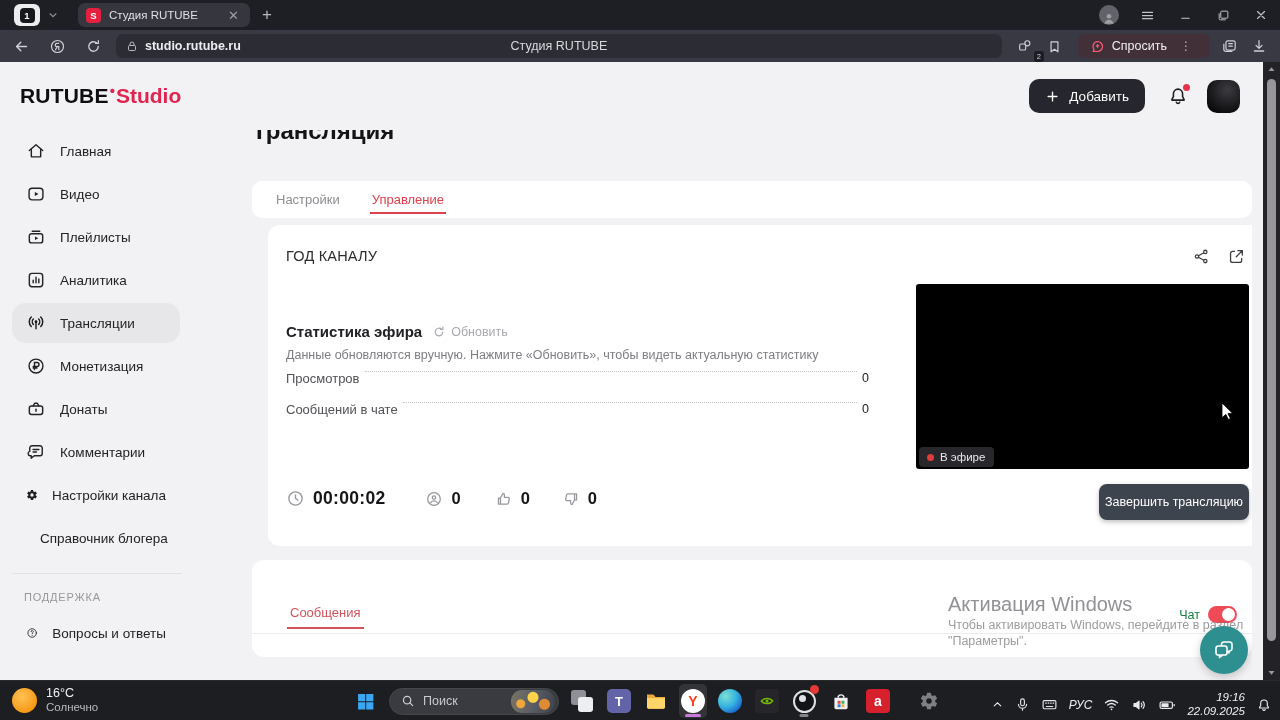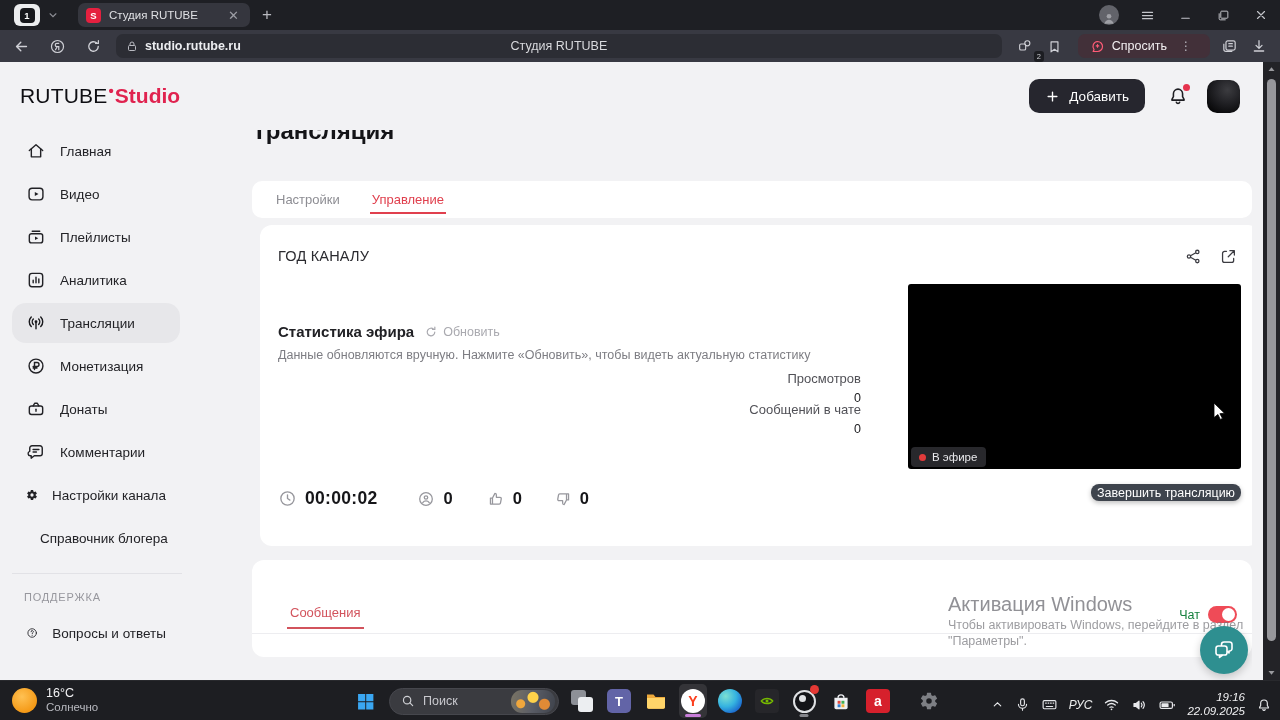--- a/index.html
+++ b/index.html
@@ -41,21 +41,21 @@
     background:#423039; border-radius:7px; cursor:pointer; }
   .ask-label { font-size:12.5px; color:#f2eff1; }
   .dots-v { color:#b6b7bd; font-size:12px; letter-spacing:0; cursor:pointer; padding:0 6px; }
 
   
   .viewport { position:absolute; top:62px; left:0; width:1280px; height:618px; background:#f2f2f4; }
 
   .studio-header { position:absolute; top:0; left:0; width:1262px; height:68px; background:#f2f2f4; z-index:6;
     display:flex; align-items:center; padding:0 22px 0 20px; }
   .logo { display:flex; align-items:baseline; cursor:pointer; }
-  .logo-r { font-size:21px; font-weight:400; letter-spacing:0.2px; color:#0e0e12; }
+  .logo-r { font-size:21px; font-weight:700; letter-spacing:0.2px; color:#0e0e12; }
   .logo-dot { color:#e0234f; font-size:15px; font-weight:800; position:relative; top:-7px; margin:0 1px; }
   .logo-s { font-size:21px; font-weight:700; color:#e0234f; }
   .add-btn { margin-left:auto; height:34px; padding:0 16px; background:#26262e; border-radius:10px;
     display:flex; align-items:center; gap:9px; color:#fff; font-size:13.5px; cursor:pointer; }
   .bell-wrap { position:relative; margin-left:22px; cursor:pointer; }
   .bell-dot { position:absolute; top:-1px; right:-1px; width:7px; height:7px; background:#e5334d; border-radius:50%; }
   .hdr-avatar { margin-left:18px; width:33px; height:33px; border-radius:10px; cursor:pointer;
     background:radial-gradient(circle at 62% 30%, #3c3c40 0%, #232327 40%, #070708 85%); }
 
   
@@ -70,46 +70,46 @@
   
   .content { position:absolute; left:252px; top:68px; width:1000px; height:550px; overflow:hidden; z-index:4; }
   .page-h1 { position:absolute; top:-13px; left:0; font-size:24px; font-weight:700; color:#141417; }
 
   .tabs-card { position:absolute; top:51px; left:0; width:1000px; height:37px; background:#fff; border-radius:10px;
     display:flex; align-items:center; padding-left:24px; gap:32px; }
   .ptab { position:relative; height:100%; display:flex; align-items:center; font-size:13px; color:#8d8d93; cursor:pointer; }
   .ptab.active { color:#e0404e; }
   .ptab.active::after { content:""; position:absolute; left:-2px; right:-2px; bottom:4px; height:2px; background:#e0404e; }
 
-  .main-card { position:absolute; top:95px; left:8px; width:1000px; height:321px; background:#fff; border-radius:12px; }
+  .main-card { position:absolute; top:95px; left:16px; width:1000px; height:321px; background:#fff; border-radius:12px; }
   .card-title { position:absolute; left:18px; top:23px; font-size:14.5px; font-weight:500; color:#2b2b30; letter-spacing:0.2px; }
   .card-actions { position:absolute; right:22px; top:22px; display:flex; gap:16px; color:#3c3c42; }
   .card-actions .ic { cursor:pointer; }
   .stats-head { position:absolute; left:18px; top:98px; display:flex; align-items:center; gap:10px; }
   .stats-title { font-size:15px; font-weight:700; color:#212125; }
   .refresh-link { display:flex; align-items:center; gap:5px; color:#a9a9af; font-size:12.5px; cursor:pointer; }
   .stats-note { position:absolute; left:18px; top:123px; font-size:12.5px; color:#7d7d83; }
   .stat-rows { position:absolute; left:18px; top:146px; width:583px; }
-  .stat-row { display:flex; align-items:flex-end; height:31px;flex-direction:column; }
+  .stat-row { display:flex; align-items:flex-start; height:31px; }
   .stat-label { font-size:13px; color:#515157; }
   .stat-dots { flex:1; border-bottom:1.5px dotted #c4c4c9; margin:0 5px 4px 5px; }
   .stat-value { font-size:12.5px; color:#212124; }
 
   .video-box { position:absolute; left:648px; top:59px; width:333px; height:185px; background:#000; border-radius:3px; cursor:pointer; }
   .live-badge { position:absolute; left:3px; bottom:2px; background:rgba(42,42,46,0.95); border-radius:4px;
     padding:4px 9px 4px 8px; display:flex; align-items:center; gap:6px; }
   .live-dot { width:7px; height:7px; border-radius:50%; background:#e23b3b; }
   .live-text { font-size:11.5px; color:#e9e9ec; }
   .cursor-arrow { position:absolute; left:305px; top:118px; }
 
   .metrics { position:absolute; left:18px; top:263px; display:flex; align-items:center; }
   .metric { display:flex; align-items:center; gap:8px; color:#97979d; }
   .metric-num { font-size:16.5px; font-weight:700; color:#161619; }
   .timer-num { font-size:17.5px; font-weight:700; color:#161619; letter-spacing:0.3px; }
-  .end-btn { position:absolute; right:19px; top:259px; width:150px; height:17px; background:#3e444d; border-radius:8px;
+  .end-btn { position:absolute; right:19px; top:259px; width:150px; height:36px; background:#3e444d; border-radius:8px;
     color:#fff; font-size:12.5px; display:flex; align-items:center; justify-content:center; cursor:pointer;
     box-shadow:0 2px 5px rgba(0,0,0,0.25); }
 
   .messages-card { position:absolute; top:430px; left:0; width:1000px; height:97px; background:#fff; border-radius:12px; }
   .msg-tab { position:absolute; left:38px; top:45px; font-size:13px; color:#d2535c; cursor:pointer; }
   .msg-tab::after { content:""; position:absolute; left:-3px; right:-3px; bottom:-9px; height:2px; background:#d2535c; }
   .msg-divider { position:absolute; left:0; right:0; top:73px; border-top:1px solid #ededf0; }
   .chat-toggle-wrap { position:absolute; right:15px; top:46px; display:flex; align-items:center; gap:8px; }
   .chat-label { font-size:12.5px; color:#15803d; }
   .toggle { position:relative; width:29px; height:17px; background:#ef4b57; border-radius:9px; cursor:pointer; }

